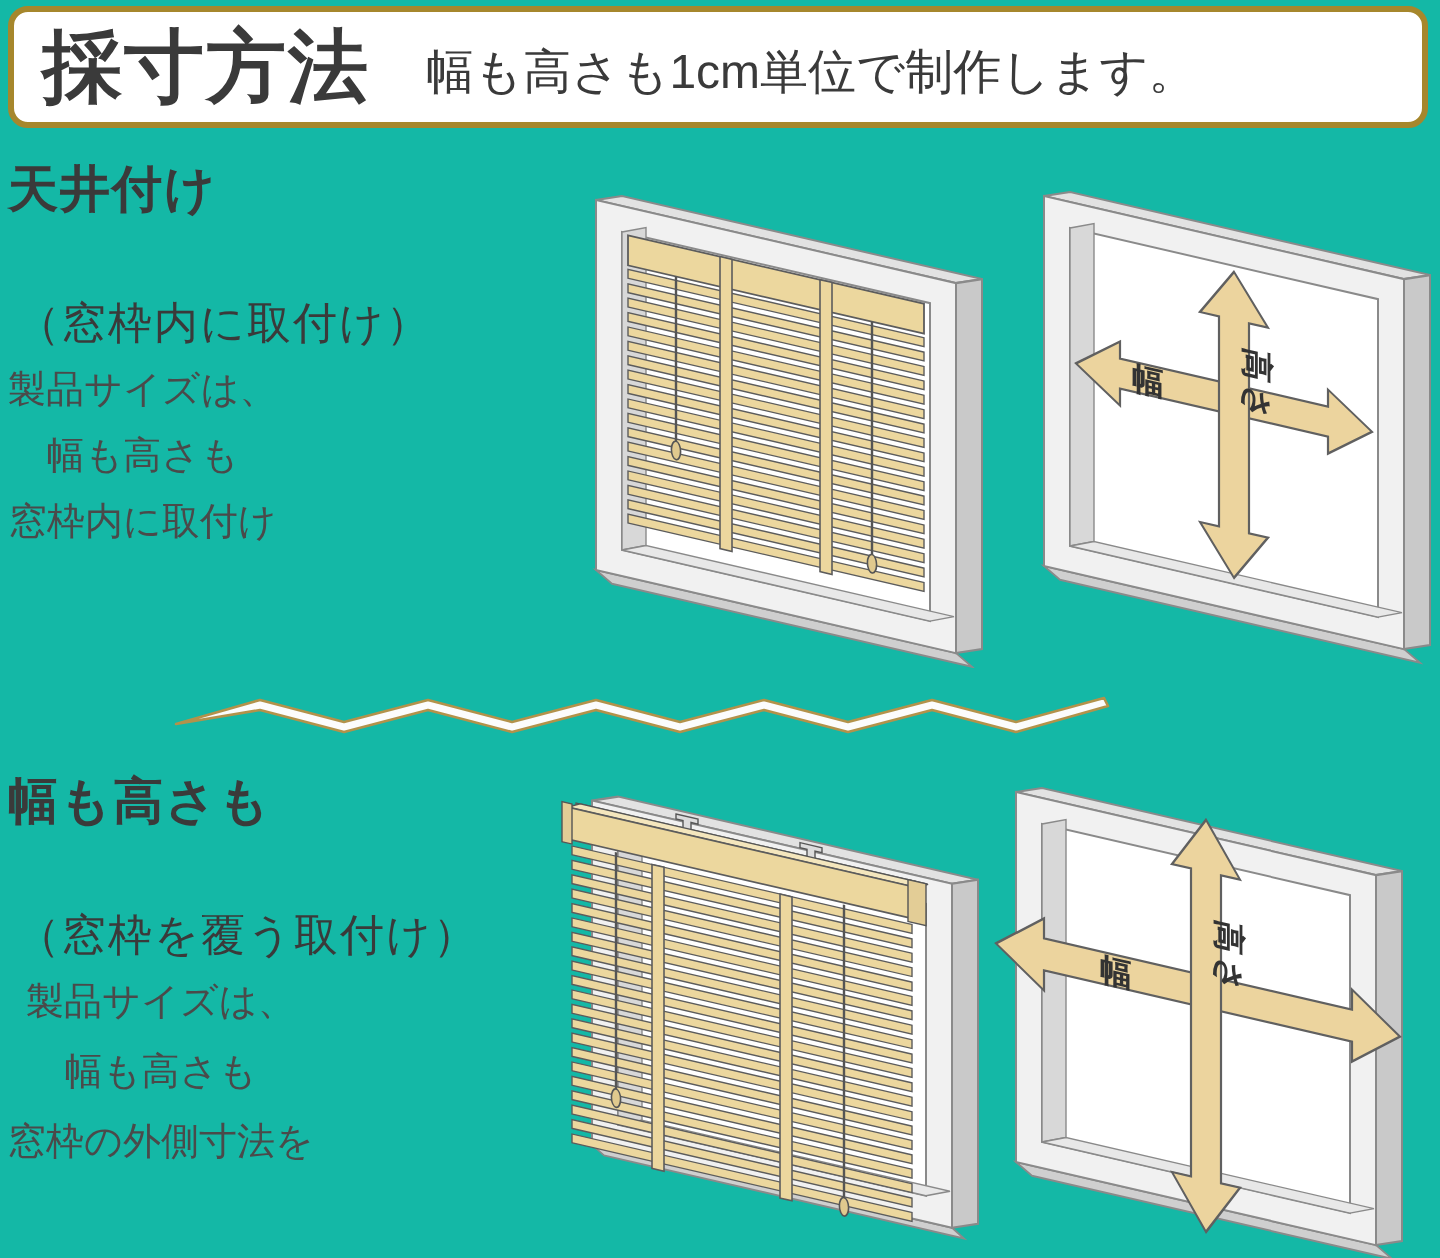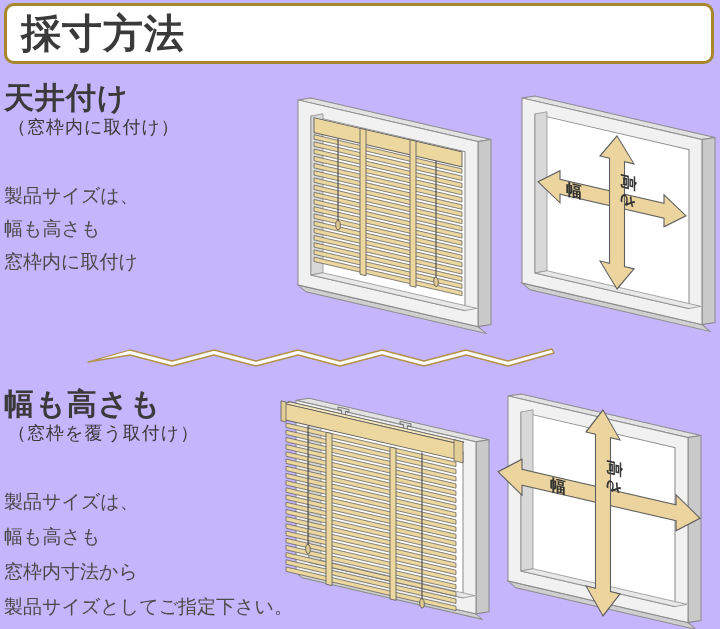--- a/index.html
+++ b/index.html
@@ -1,41 +1,42 @@
 <!DOCTYPE html>
 <html><head>
 <meta charset="utf-8">
 <style>
   * { margin:0; padding:0; box-sizing:border-box; }
   html,body { width:720px; height:629px; background:#fff; overflow:hidden;
     font-family:"Liberation Sans","DejaVu Sans",sans-serif; }
-  .page { position:relative; width:720px; height:629px; background:#c4b5fd; }
+  .page { position:relative; width:720px; height:629px; background:#14b8a6; }
 
   .header-box { position:absolute; left:4px; top:3px; width:710px; height:61px;
     border:3px solid #a6872c; border-radius:10px; background:#fff;
     display:flex; align-items:center; padding-left:14px; }
   .page-title { font-size:40px; font-weight:bold; color:#3a3a3a; letter-spacing:1px; }
   .page-subtitle { font-size:24px; color:#3a3a3a; margin-left:28px; padding-top:4px; }
 
-  .sec-heading { position:absolute; font-size:30px; font-weight:bold; color:#3a3a3a; letter-spacing:1px; }
-  .sec-subheading { position:absolute; font-size:18px; color:#3a3a3a; letter-spacing:1px; }
+  .sec-heading { position:absolute; font-size:25px; font-weight:bold; color:#3a3a3a; letter-spacing:1px; }
+  .sec-subheading { position:absolute; font-size:22px; color:#3a3a3a; letter-spacing:1px;margin-top:32px; }
   .sec-body { position:absolute; font-size:19px; color:#4a4a4a; }
-  .sec-body .line { height:33px; line-height:33px; white-space:nowrap; }
+  .sec-body .line { height:33px; line-height:33px; white-space:nowrap;text-align:center; }
   .sec-body2 .line { height:35px; line-height:35px; }
 
   .illo { position:absolute; }
   svg text { font-family:"Liberation Sans","DejaVu Sans",sans-serif; }
 </style>
 </head>
 <body>
 
 <div class="page">
 
   <div class="header-box">
     <span class="page-title">採寸方法</span>
+    <span class="page-subtitle">幅も高さも1cm単位で制作します。</span>
   </div>
 
   <div class="sec-heading" style="left:4px; top:78px;">天井付け</div>
   <div class="sec-subheading" style="left:8px; top:115px;">（窓枠内に取付け）</div>
   <div class="sec-body" style="left:4px; top:179px;">
     <div class="line">製品サイズは、</div>
     <div class="line">幅も高さも</div>
     <div class="line">窓枠内に取付け</div>
   </div>
 
@@ -103,22 +104,21 @@
   <svg class="illo" style="left:86px; top:340px;" width="480" height="34" viewBox="0 0 480 34">
     <path d="M2,22 L44,10 L86,21 L128,10 L170,21 L212,10 L254,21 L296,10 L338,21 L380,10 L422,21 L466,9
              L468,13 L422,26 L380,15 L338,26 L296,15 L254,26 L212,15 L170,26 L128,15 L86,26 L44,15 Z" fill="#fcfcfc" stroke="#b3924a" stroke-width="1.3" stroke-linejoin="round"></path>
   </svg>
 
   <div class="sec-heading" style="left:4px; top:384px;">幅も高さも</div>
   <div class="sec-subheading" style="left:8px; top:421px;">（窓枠を覆う取付け）</div>
   <div class="sec-body sec-body2" style="left:4px; top:484px;">
     <div class="line">製品サイズは、</div>
     <div class="line">幅も高さも</div>
-    <div class="line">窓枠内寸法から</div>
-    <div class="line">製品サイズとしてご指定下さい。</div>
+    <div class="line">窓枠の外側寸法を</div>
   </div>
 
   <svg class="illo" style="left:272px; top:382px;" width="228" height="247" viewBox="0 0 228 247">
     <g transform="translate(14,8) skewY(13)">
       <g>
         <polygon points="10,180 190,180 196,184 16,184" fill="#cfcfcf" stroke="#8a8a8a" stroke-width="1"></polygon>
         <polygon points="10,8 190,8 203,3 23,3" fill="#e2e2e2" stroke="#8a8a8a" stroke-width="1"></polygon>
         <polygon points="190,8 203,3 203,175 190,180" fill="#c9c9c9" stroke="#8a8a8a" stroke-width="1"></polygon>
         <rect x="10" y="8" width="180" height="172" fill="#f1f1f1" stroke="#8a8a8a" stroke-width="1"></rect>
         <rect x="23" y="21" width="154" height="146" fill="#ffffff" stroke="#8a8a8a" stroke-width="1"></rect>

